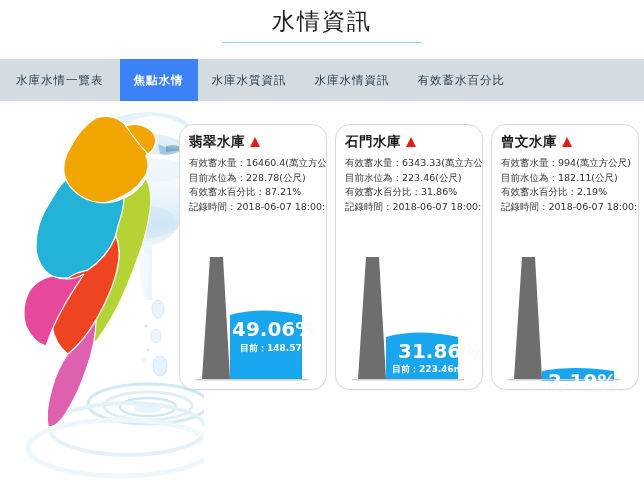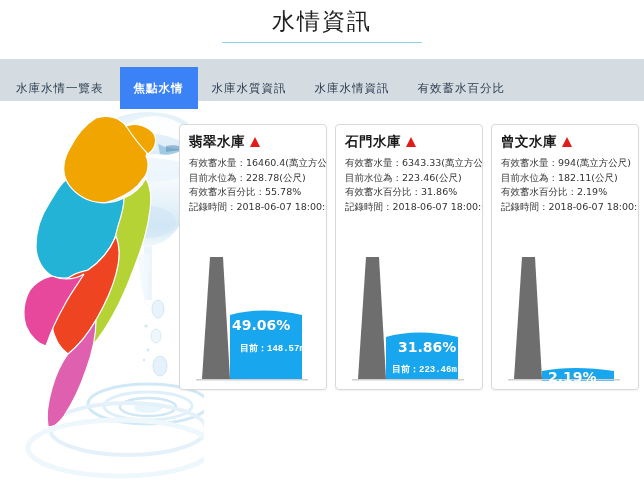--- a/index.html
+++ b/index.html
@@ -21,21 +21,21 @@
   .title-rule {
     position: absolute; left: 222px; top: 42px; width: 200px; height: 1px;
     background: #8fd3e8;
   }
 
   
   .tabbar {
     position: absolute; left: 0; top: 59px; width: 644px; height: 42px;
     background: #d4dce2;
   }
-  .tabs { display: flex; height: 42px; align-items: stretch; margin-top: 8px; }
+  .tabs { display: flex; height: 42px; align-items: stretch; }
   .tab {
     display: flex; align-items: center; justify-content: center;
     font-size: 11.5px; color: #2c3e50;
     padding: 0 14px; letter-spacing: 1px;
     white-space: nowrap; cursor: pointer;
     background: transparent;
   }
   .tab.first { padding-left: 16px; padding-right: 16px; }
   .tab.active {
     background: #3b82f6; color: #ffffff; font-weight: bold;
@@ -51,21 +51,21 @@
   .cards {
     position: absolute; left: 179px; top: 124px;
     width: 460px; height: 267px;
     display: flex; gap: 8px;
   }
   .card {
     position: relative;
     width: 148px; height: 266px;
     background: #ffffff;
     border: 1px solid #d9d9d9;
-    border-radius: 4px;
+    border-radius: 15px;
     box-sizing: border-box;
     overflow: hidden;
     box-shadow: 0 1px 2px rgba(0,0,0,0.06);
   }
   .card-head {
     display: flex; align-items: center; gap: 5px;
     padding: 8px 0 0 9px;
   }
   .card-title { font-size: 13.5px; color: #1a1a1a; font-weight: bold; letter-spacing: .5px; }
   .tri-up {
@@ -79,29 +79,28 @@
   .card-line {
     font-size: 9.5px; color: #333; line-height: 14.5px;
     white-space: nowrap;
   }
 
   
   .chart { position: absolute; left: 0; bottom: 0; width: 146px; height: 150px; }
   .chart svg { display: block; }
   .pct {
     position: absolute;
-    font-size: 14px; font-weight: bold; color: #ffffff;
+    font-size: 20px; font-weight: bold; color: #ffffff;
     letter-spacing: 0px; white-space: nowrap;
     text-shadow: 0 0 1px rgba(0,0,0,.12);
   }
   .cur {
     position: absolute;
     font-size: 9px; font-weight: bold; color: #ffffff;
     white-space: nowrap;
-    font-family: Liberation Mono, monospace;
   }
 </style>
 </head>
 <body>
 
 <div id="root">
 
   <div class="page-title">水情資訊</div>
   <div class="title-rule"></div>
 
@@ -212,21 +211,21 @@
   <div class="cards">
 
     <div class="card">
       <div class="card-head">
         <span class="card-title">翡翠水庫</span>
         <span class="tri-up"></span>
       </div>
       <div class="card-lines">
         <div class="card-line">有效蓄水量：16460.4(萬立方公尺)</div>
         <div class="card-line">目前水位為：228.78(公尺)</div>
-        <div class="card-line">有效蓄水百分比：55.78%</div>
+        <div class="card-line">有效蓄水百分比：87.21%</div>
         <div class="card-line">記錄時間：2018-06-07 18:00:00</div>
       </div>
       <div class="chart">
         <svg width="146" height="150" viewBox="0 0 146 150">
 
           <polygon points="30,18 43,18 50,140 22,140" fill="#6e6e6e"></polygon>
 
           <path d="M50 76 C70 70 96 70 122 76 L122 140 L50 140 Z" fill="#18a6ef"></path>
 
           <rect x="16" y="140" width="112" height="1.5" fill="#cfcfcf"></rect>

